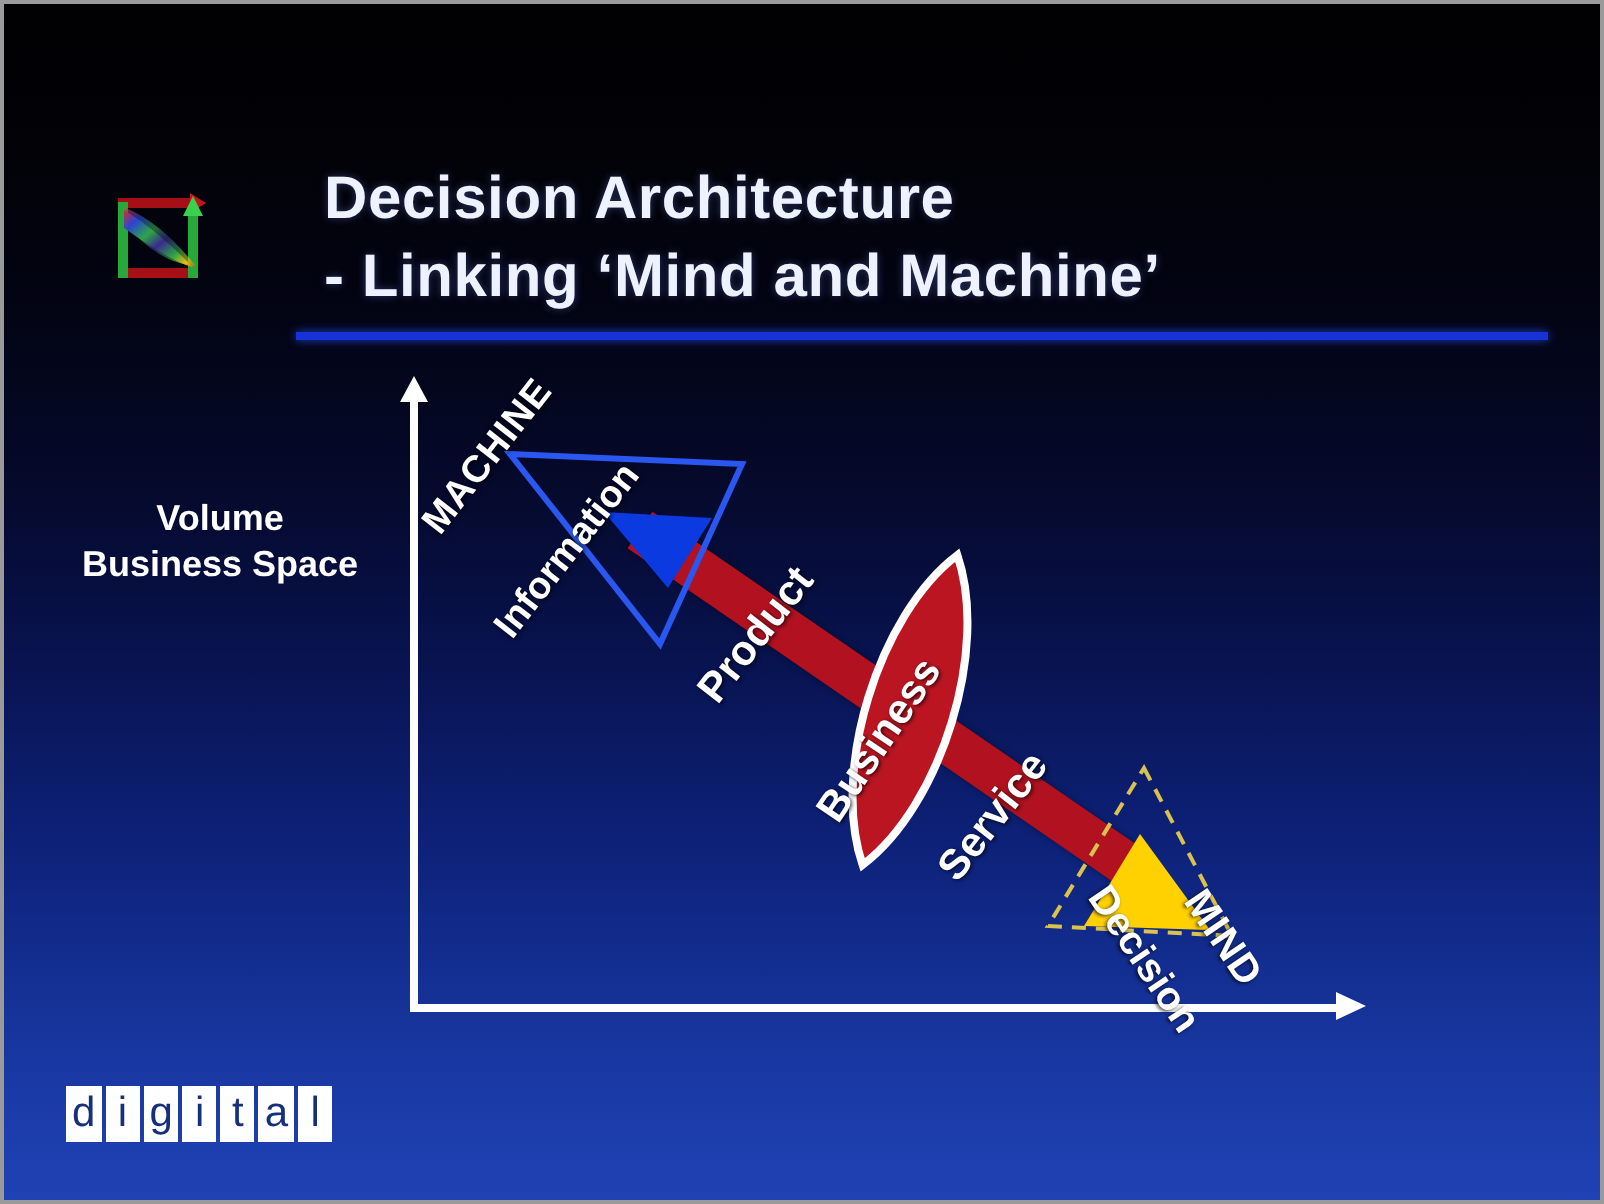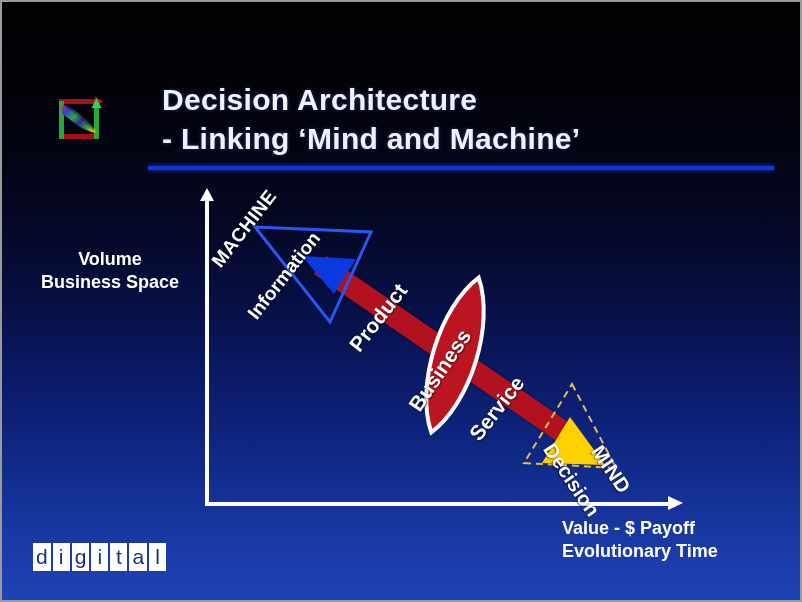--- a/index.html
+++ b/index.html
@@ -283,24 +283,20 @@
 
   <div id="axis-y"></div>
   <div id="axis-y-arrow"></div>
   <div id="axis-x"></div>
   <div id="axis-x-arrow"></div>
 
   <div id="y-axis-caption">
     <div>Volume</div>
     <div>Business Space</div>
   </div>
-  <div id="x-axis-caption">
-    <div>Value - $ Payoff</div>
-    <div>Evolutionary Time</div>
-  </div>
 
   <div id="red-band"></div>
 
   <div id="tri-outline-blue">
     <svg width="122" height="104" viewBox="0 0 122 104">
       <polygon points="3,5 119,10 78,100" fill="none" stroke="#2a57ef" stroke-width="3"></polygon>
     </svg>
   </div>
 
   <div id="tri-solid-blue">

